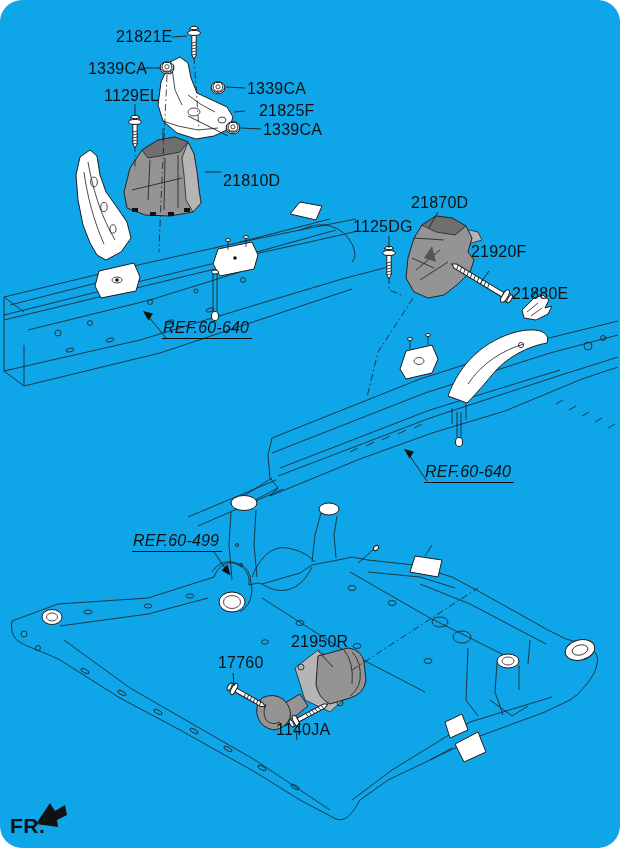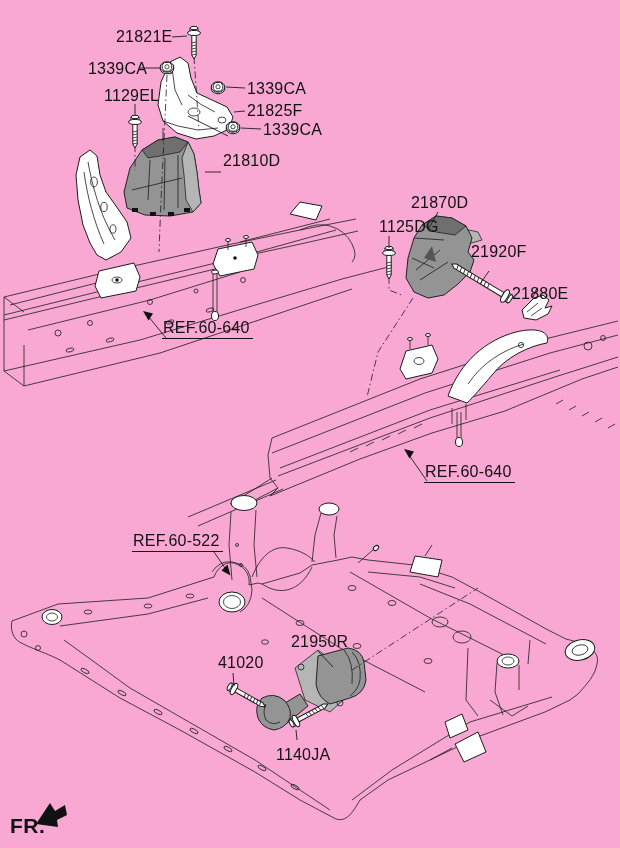--- a/index.html
+++ b/index.html
@@ -1,25 +1,25 @@
 <!DOCTYPE html>
 <html><head>
 <meta charset="utf-8">
 <style>
   html,body{margin:0;padding:0;background:#fff;}
   .canvas{
-    position:relative;width:620px;height:848px;background:#f9a8d4;
-    font-family:"Liberation Sans",sans-serif;overflow:hidden;
+    position:relative;width:620px;height:848px;background:#0ea5e9;
+    font-family:"Liberation Sans",sans-serif;overflow:hidden;border-radius:22px;
   }
   .canvas svg{position:absolute;left:0;top:0;}
   .lbl{
     position:absolute;font-size:16px;line-height:1.1;color:#111;
     white-space:nowrap;letter-spacing:.2px;
   }
-  .ref{border-bottom:1.6px solid #111;padding:0 3px 1px 1px;}
+  .ref{border-bottom:1.6px solid #111;padding:0 3px 1px 1px;font-style:italic;}
   .fr{font-weight:700;font-size:21px;letter-spacing:.5px;}
   .thin{stroke:#1c1c1c;stroke-width:.8;fill:none;}
   .white{fill:#ffffff;stroke:#1c1c1c;stroke-width:1;}
   .grayA{fill:#949494;stroke:#222;stroke-width:1;}
   .grayB{fill:#6f6f6f;stroke:#222;stroke-width:.8;}
   .grayC{fill:#b5b5b5;stroke:#222;stroke-width:.8;}
   .dash{stroke:#1c1c1c;stroke-width:.8;fill:none;stroke-dasharray:7 3 1.5 3;}
   .lead{stroke:#1c1c1c;stroke-width:.9;fill:none;}
   .blk{fill:#111;stroke:none;}
 </style>
@@ -299,28 +299,28 @@
     <polygon class="blk" points="230.5,575.5 221.5,570.5 227.5,564.5"></polygon>
   </g>
 
   <path class="blk" d="M36,824 L50,803 L55,811 L65,805 L67,815 L57,820 L58,827 Z"></path>
 </svg>
 
 <div class="lbl" style="left:116px;top:28px">21821E</div>
 <div class="lbl" style="left:88px;top:60px">1339CA</div>
 <div class="lbl" style="left:104px;top:87px">1129EL</div>
 <div class="lbl" style="left:247px;top:80px">1339CA</div>
-<div class="lbl" style="left:247px;top:102px">21825F</div>
+<div class="lbl" style="left:259px;top:102px">21825F</div>
 <div class="lbl" style="left:263px;top:121px">1339CA</div>
-<div class="lbl" style="left:223px;top:152px">21810D</div>
+<div class="lbl" style="left:223px;top:172px">21810D</div>
 <div class="lbl" style="left:411px;top:194px">21870D</div>
-<div class="lbl" style="left:379px;top:218px">1125DG</div>
+<div class="lbl" style="left:353px;top:218px">1125DG</div>
 <div class="lbl" style="left:471px;top:243px">21920F</div>
 <div class="lbl" style="left:512px;top:285px">21880E</div>
 <div class="lbl ref" style="left:162px;top:319px">REF.60-640</div>
 <div class="lbl ref" style="left:424px;top:463px">REF.60-640</div>
-<div class="lbl ref" style="left:132px;top:532px">REF.60-522</div>
+<div class="lbl ref" style="left:132px;top:532px">REF.60-499</div>
 <div class="lbl" style="left:291px;top:633px">21950R</div>
-<div class="lbl" style="left:218px;top:654px">41020</div>
-<div class="lbl" style="left:276px;top:746px">1140JA</div>
+<div class="lbl" style="left:218px;top:654px">17760</div>
+<div class="lbl" style="left:276px;top:721px">1140JA</div>
 <div class="lbl fr" style="left:10px;top:814px">FR.</div>
 
 </div>
 
 </body></html>

